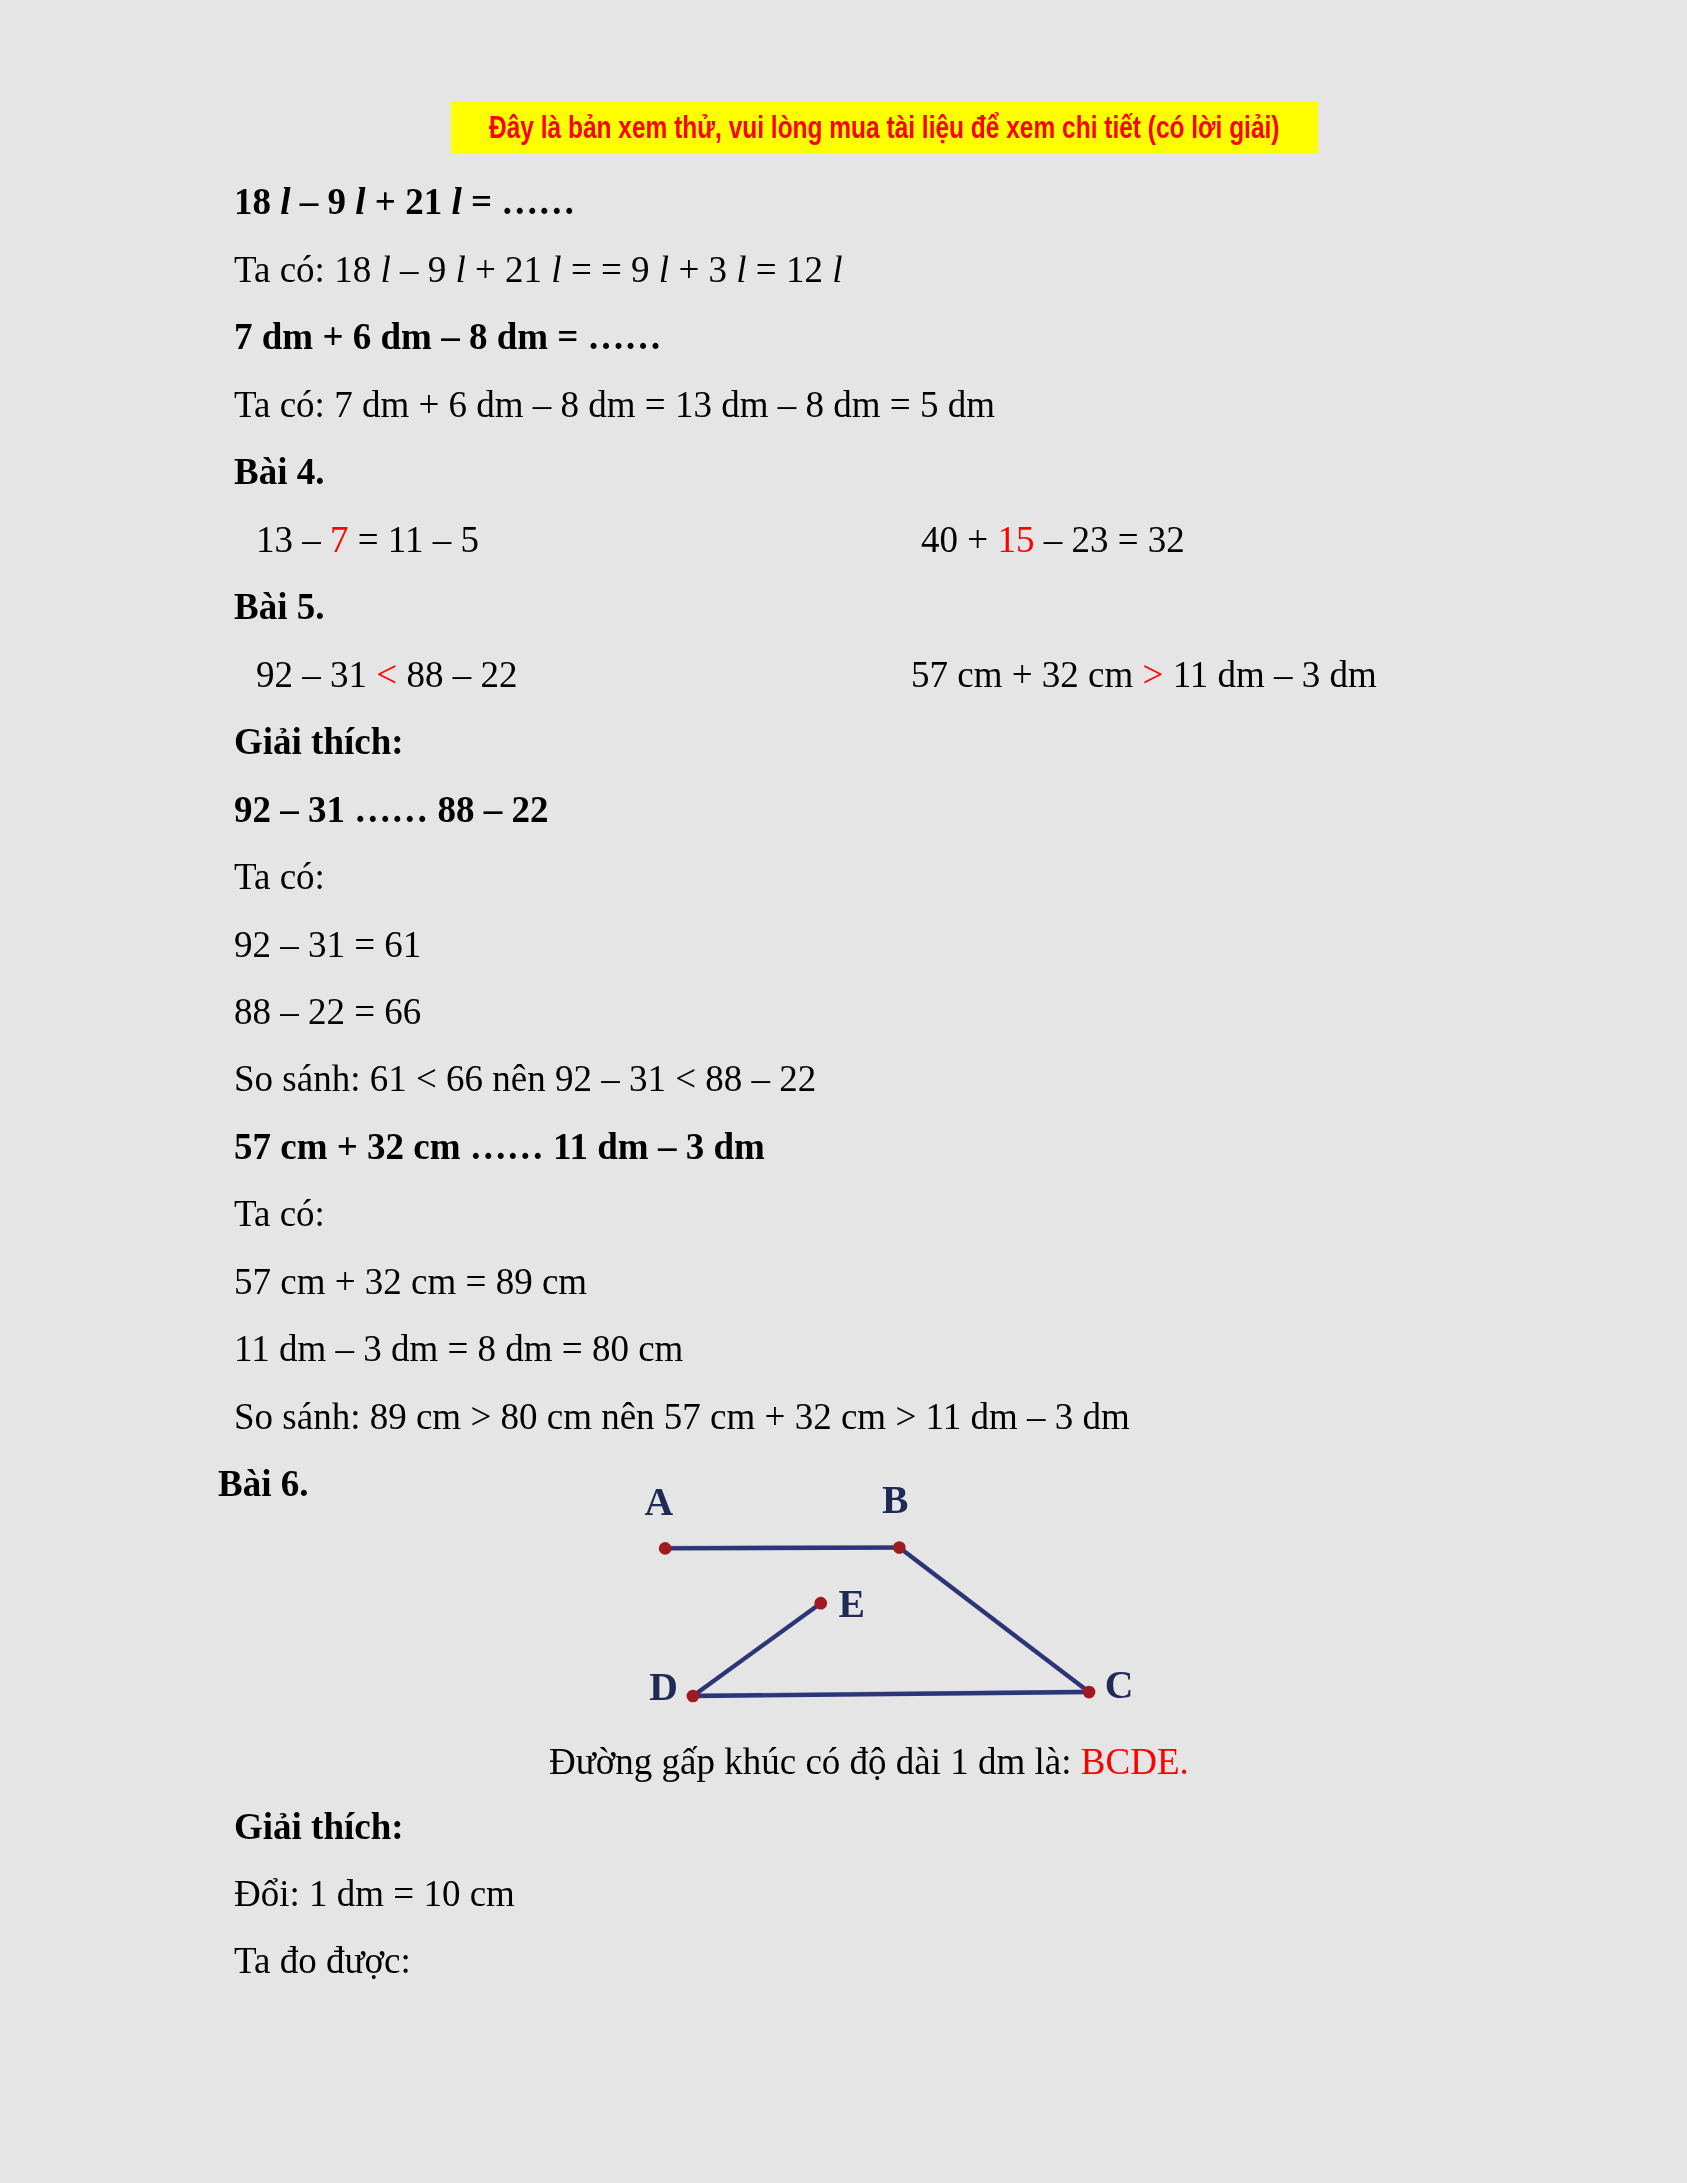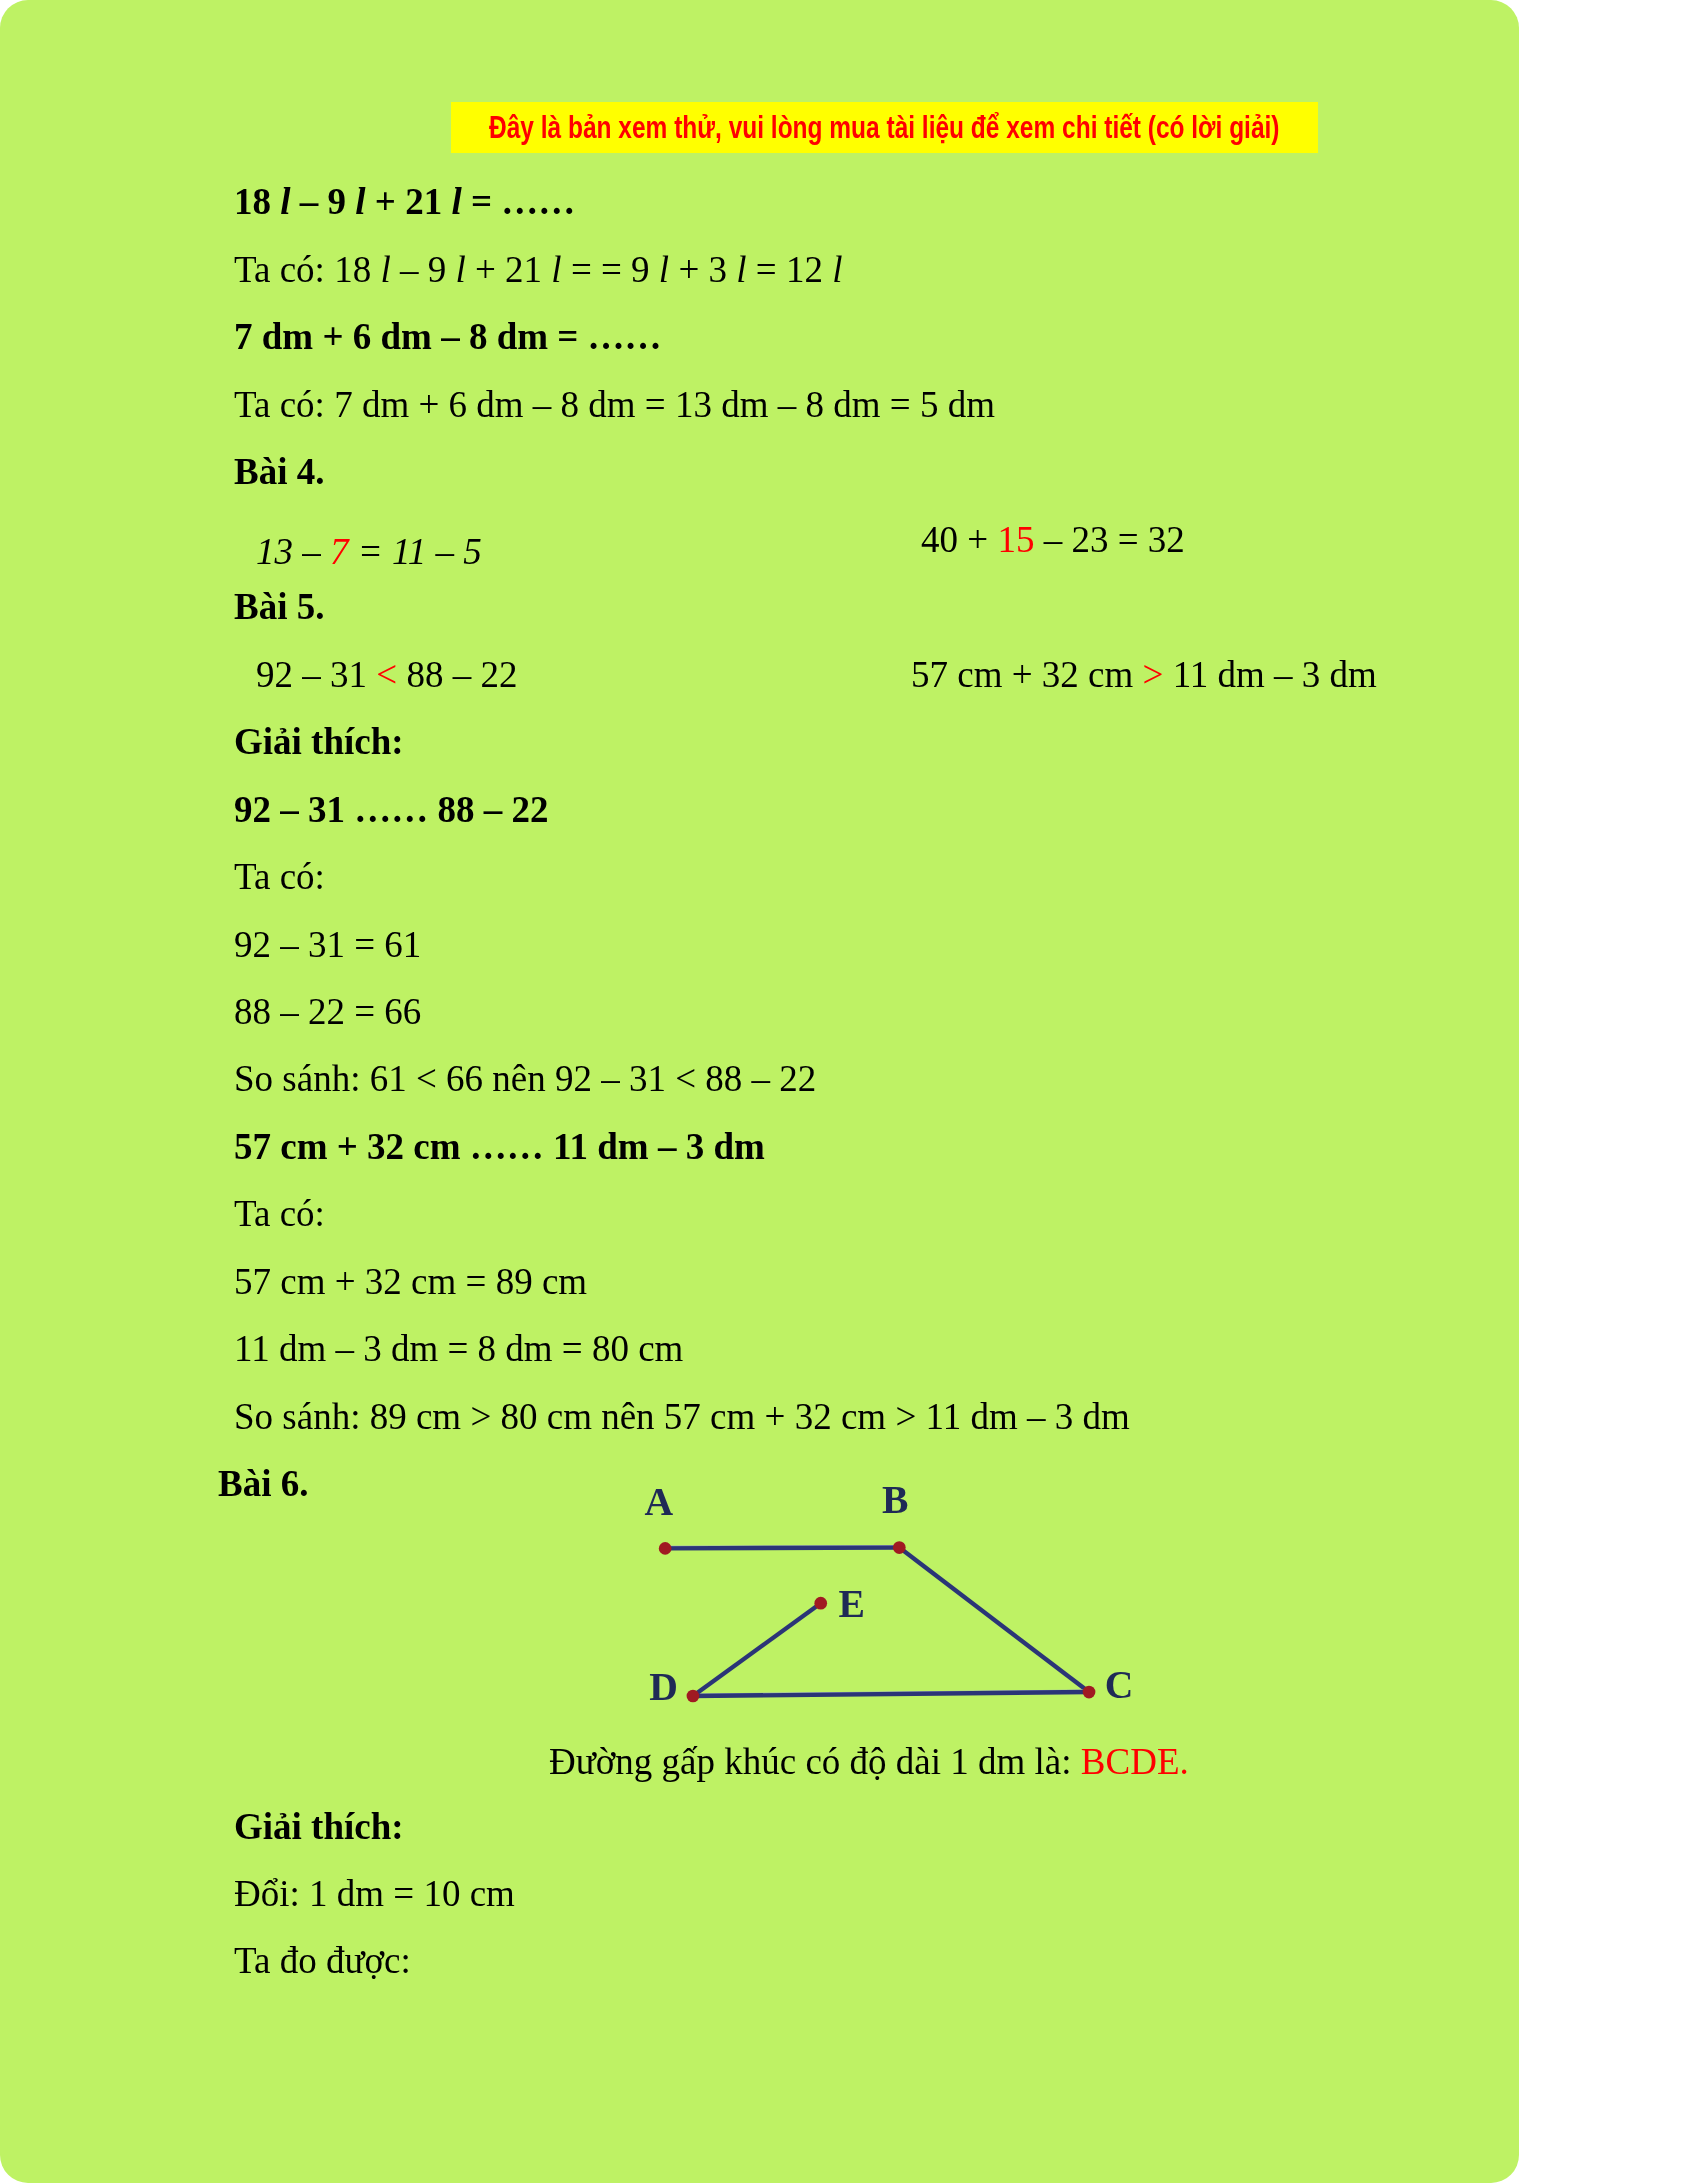--- a/index.html
+++ b/index.html
@@ -1,23 +1,22 @@
 <!DOCTYPE html>
 <html style="font-size:12.7px"><head>
 <meta charset="utf-8">
 <style>
   html,body{margin:0;padding:0;background:#ffffff;}
   .page{
     position:relative;
-    width:1519px;height:2183px;
-    background:#bef264;
+    width:1687px;height:2183px;
+    background:#e5e5e5;
     font-family:"Liberation Serif","DejaVu Serif",serif;
     color:#000000;
     overflow:hidden;
-    border-radius:28px;
   }
   .band{
     position:absolute;
     display:flex;align-items:center;justify-content:center;
     background:#ffff00;
   }
   .band span{
     font-family:"Liberation Sans","DejaVu Sans",sans-serif;
     font-weight:bold;
     color:#ff0000;
@@ -51,21 +50,21 @@
   <div class="band header">
     <span>Đây là bản xem thử, vui lòng mua tài liệu để xem chi tiết (có lời giải)</span>
   </div>
 
   <div id="lines-host">
       <div class="tline b" style="top: 180px; left: 234px;"><span>18 </span><span class="it">l</span><span> – 9 </span><span class="it">l</span><span> + 21 </span><span class="it">l</span><span> = ……</span></div>
       <div class="tline" style="top: 248px; left: 234px;"><span>Ta có: 18 </span><span class="it">l</span><span> – 9 </span><span class="it">l</span><span> + 21 </span><span class="it">l</span><span> = = 9 </span><span class="it">l</span><span> + 3 </span><span class="it">l</span><span> = 12 </span><span class="it">l</span></div>
       <div class="tline b" style="top: 315px; left: 234px;"><span>7 dm + 6 dm – 8 dm = ……</span></div>
       <div class="tline" style="top: 383px; left: 234px;"><span>Ta có: 7 dm + 6 dm – 8 dm = 13 dm – 8 dm = 5 dm</span></div>
       <div class="tline b" style="top: 450px; left: 234px;"><span>Bài 4.</span></div>
-      <div class="tline" style="top: 530px; left: 256px; font-style: italic;"><span>13 – </span><span class="red">7</span><span> = 11 – 5</span></div>
+      <div class="tline" style="top: 518px; left: 256px;"><span>13 – </span><span class="red">7</span><span> = 11 – 5</span></div>
       <div class="tline" style="top: 518px; left: 921px;"><span>40 + </span><span class="red">15</span><span> – 23 = 32</span></div>
       <div class="tline b" style="top: 585px; left: 234px;"><span>Bài 5.</span></div>
       <div class="tline" style="top: 653px; left: 256px;"><span>92 – 31 </span><span class="red">&lt;</span><span> 88 – 22</span></div>
       <div class="tline" style="top: 653px; left: 911px;"><span>57 cm + 32 cm </span><span class="red">&gt;</span><span> 11 dm – 3 dm</span></div>
       <div class="tline b" style="top: 720px; left: 234px;"><span>Giải thích:</span></div>
       <div class="tline b" style="top: 788px; left: 234px;"><span>92 – 31 …… 88 – 22</span></div>
       <div class="tline" style="top: 855px; left: 234px;"><span>Ta có:</span></div>
       <div class="tline" style="top: 923px; left: 234px;"><span>92 – 31 = 61</span></div>
       <div class="tline" style="top: 990px; left: 234px;"><span>88 – 22 = 66</span></div>
       <div class="tline" style="top: 1057px; left: 234px;"><span>So sánh: 61 &lt; 66 nên 92 – 31 &lt; 88 – 22</span></div>

